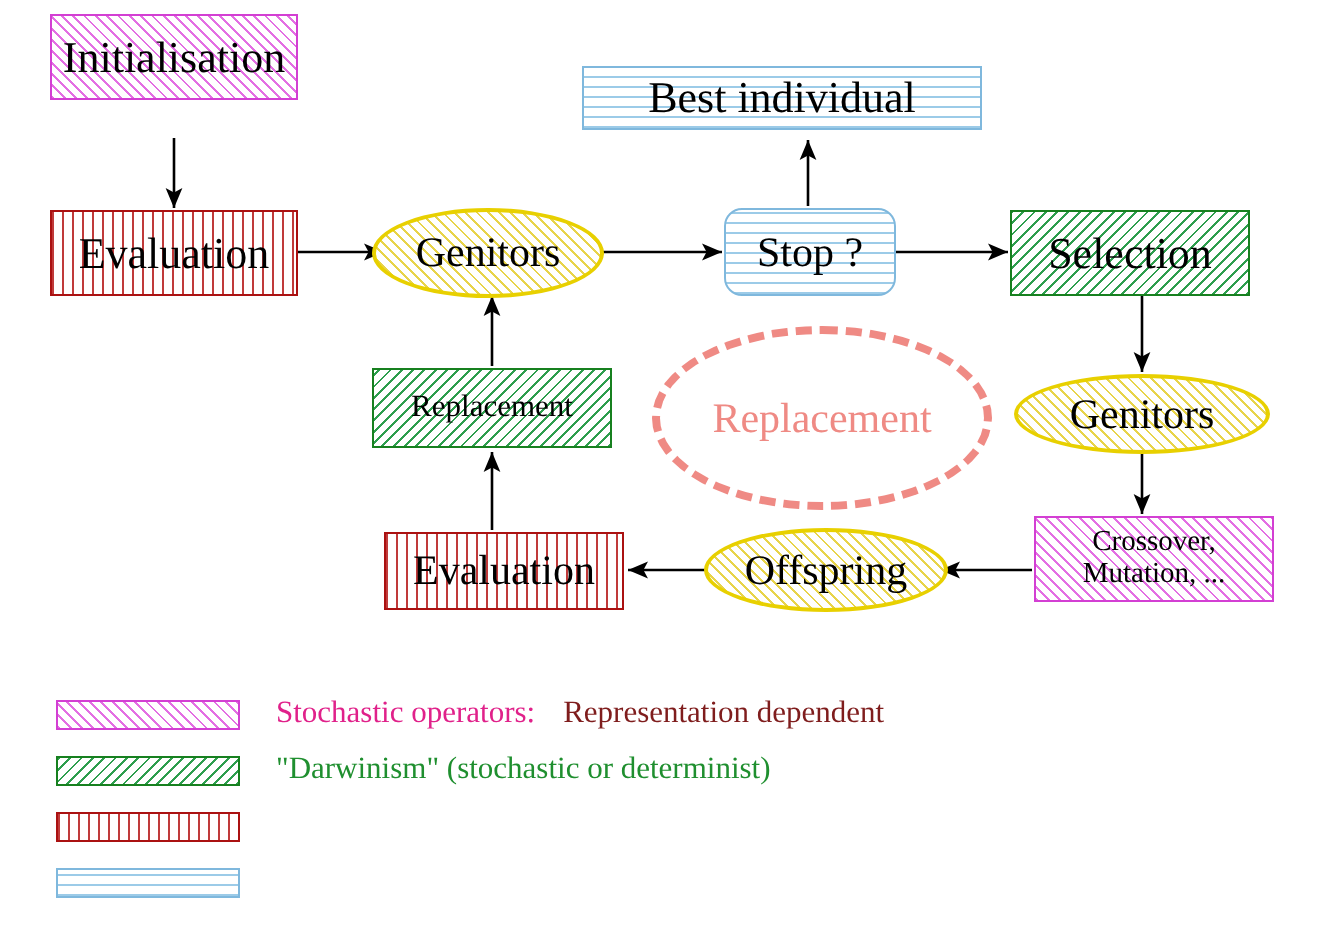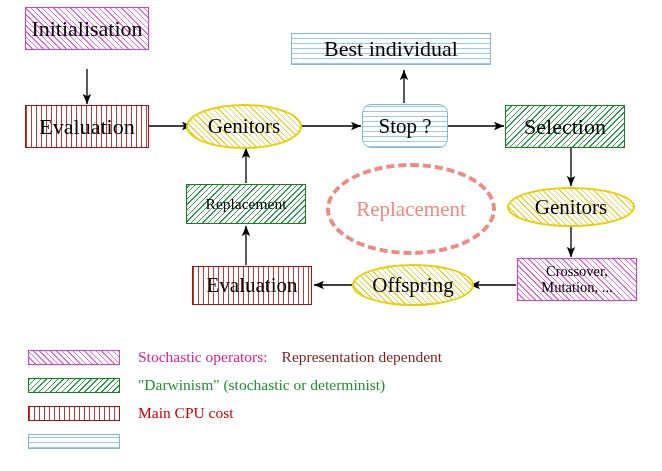--- a/index.html
+++ b/index.html
@@ -165,20 +165,19 @@
     <span class="leg-text c-gold" style="margin-left:14px;">Representation dependent</span>
   </div>
 
   <div class="leg-row" style="top:33px;">
     <span class="swatch fill-green"></span>
     <span class="leg-text c-green">"Darwinism" (stochastic or determinist)</span>
   </div>
 
   <div class="leg-row" style="top:61px;">
     <span class="swatch fill-red"></span>
-    <span class="leg-text c-red">Main CPU cost</span>
   </div>
 
   <div class="leg-row" style="top:89px;">
     <span class="swatch fill-blue"></span>
   </div>
 
 </div>
 
 </body></html>

